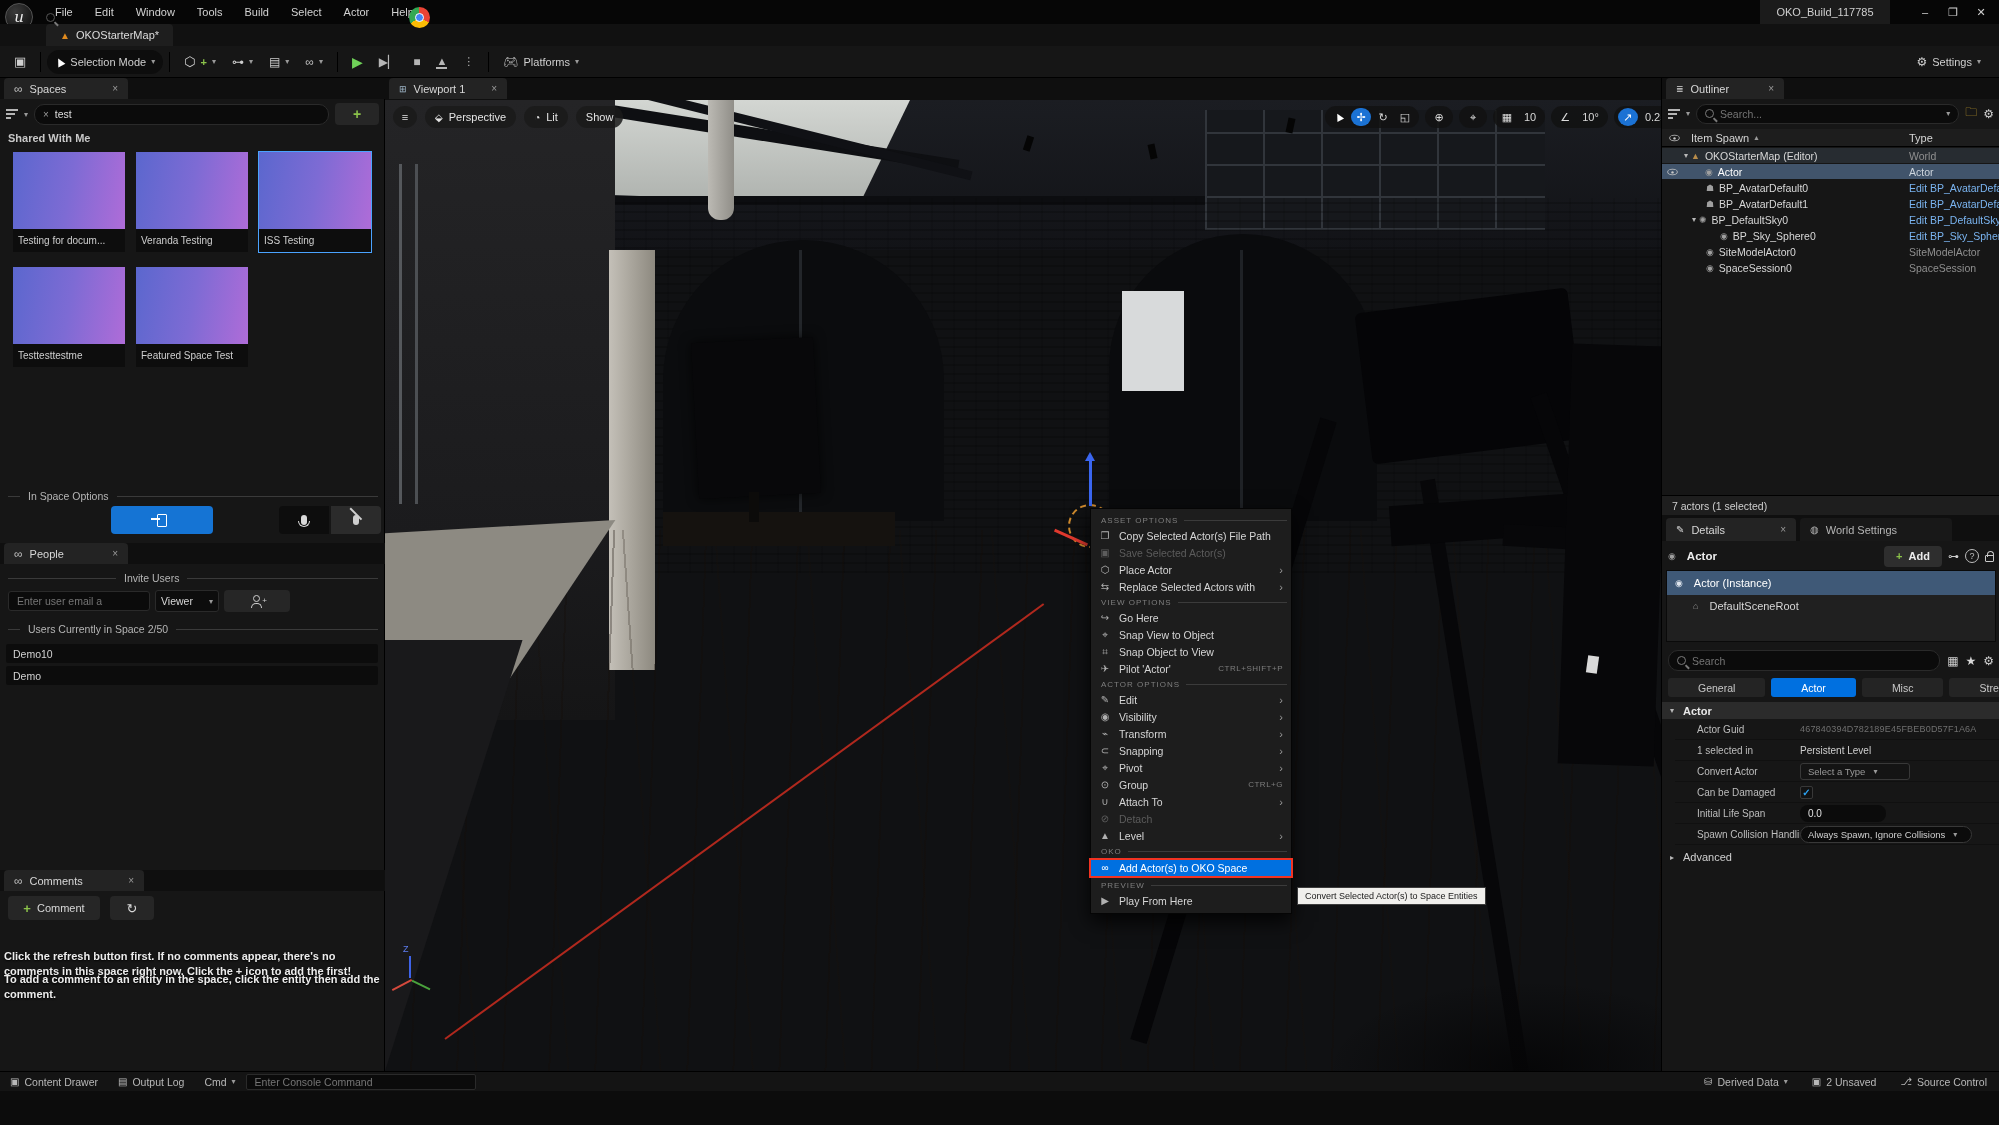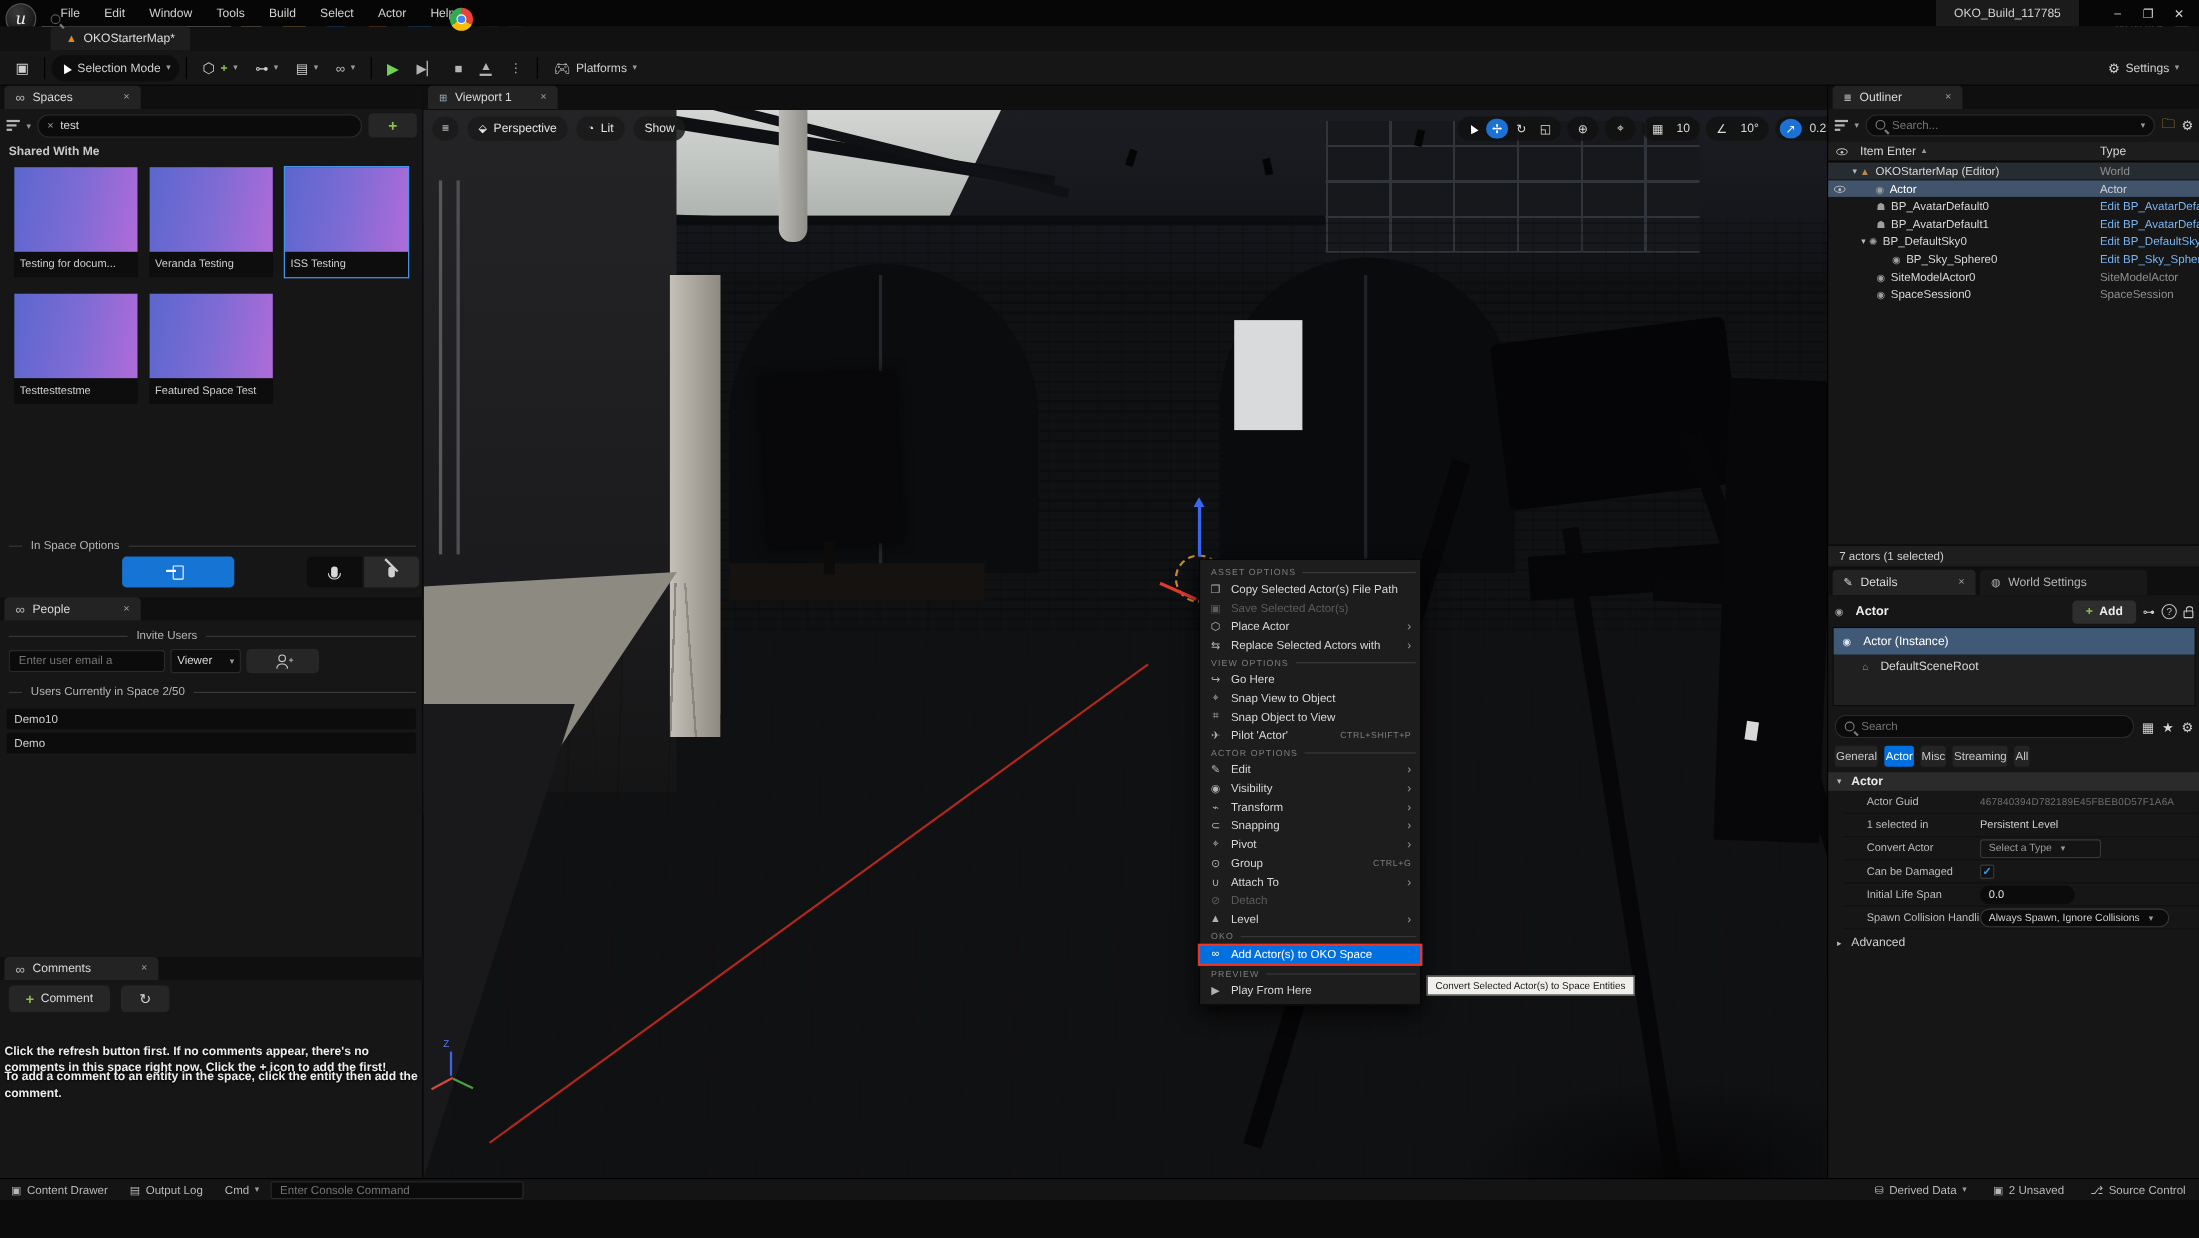--- a/index.html
+++ b/index.html
@@ -56,21 +56,21 @@
   .cm-item .sc { color:#7d7d7d; font-size:8px; padding-right:8px; letter-spacing:.5px; }
   .cm-item.dis, .cm-item.dis .ic { color:#5c5c5c; }
   .cm-item.hl { background:#0070e0; color:#fff; border:2px solid #f23322; height:20px; margin:0 -2px; }
   .cm-item.hl .ic { color:#fff; }
   
   .orow { position:absolute; left:0; width:338px; height:15px; display:flex; align-items:center; font-size:10.5px; color:#d8d8d8; }
   .orow .type { position:absolute; left:247px; width:91px; color:#8f8f8f; white-space:nowrap; overflow:hidden; }
   .orow .type.link { color:#7ab4f0; }
   .tree-ic { color:#9f9f9f; font-size:9px; margin-right:5px; }
   .exp { color:#b8b8b8; font-size:8px; margin-right:3px; }
-  .fpill { height:19px; border-radius:3px; background:#242424; color:#c8c8c8; display:flex; align-items:center; justify-content:center; padding:0 1px; font-size:10.5px; }
+  .fpill { height:19px; border-radius:3px; background:#242424; color:#c8c8c8; display:flex; align-items:center; justify-content:center; padding:0 30px; font-size:10.5px; }
   .fpill.on { background:#0070e0; color:#fff; }
   .prow { position:absolute; left:13px; width:338px; height:21px; display:flex; align-items:center; border-bottom:1px solid #101010; }
   .pname { width:125px; padding-left:22px; color:#bdbdbd; font-size:10px; white-space:nowrap; overflow:hidden; }
   .pval { color:#cfcfcf; font-size:10px; }
   .dd { background:#141414; border:1px solid #383838; border-radius:3px; height:17px; display:flex; align-items:center; gap:8px; padding:0 7px; color:#9a9a9a; font-size:9.5px; }
   .eye { width:13px; height:8px; border:1.2px solid #c9c9c9; border-radius:50%; position:relative; display:inline-block; }
   .eye::after { content:""; position:absolute; left:3.5px; top:1.5px; width:3px; height:3px; border-radius:50%; background:#c9c9c9; }
   .lockico { width:9px; height:7px; border:1.3px solid #c9c9c9; border-radius:1px; position:relative; display:inline-block; margin-top:4px; }
   .lockico::before { content:""; position:absolute; left:1px; top:-5px; width:5px; height:5px; border:1.3px solid #c9c9c9; border-bottom:none; border-radius:4px 4px 0 0; }
   
@@ -554,21 +554,21 @@
     <div class="pill-input grow">
       <span class="mag"></span>
       <input placeholder="Search..." style="">
       <span class="chv">▾</span>
     </div>
     <span style="font-size:12px; color:#c9a22e;">🗀︎</span>
     <span style="font-size:12px;">⚙</span>
   </div>
   <div class="abs r" style="left:0; top:51px; width:338px; height:18px; background:#1d1d1d; border-bottom:1px solid #000;">
     <span class="eye" style="margin-left:6px; transform:scale(.8);"></span>
-    <span style="margin-left:10px; color:#d5d5d5;">Item Enter</span>
+    <span style="margin-left:10px; color:#d5d5d5;">Item Spawn</span>
     <span style="margin-left:4px; font-size:7px; color:#9a9a9a;">▲</span>
     <span style="position:absolute; left:247px; color:#d5d5d5;">Type</span>
   </div>
   <div class="abs" style="left:0; top:70px; width:338px; height:200px;">
     <div class="orow" style="top:0; background:#272c31;">
       <span class="exp" style="margin-left:22px;">▾</span>
         <span class="tree-ic" style="color:#b78c4a;">▲</span>
       <span>OKOStarterMap (Editor)</span>
         <span class="type">World</span>
     </div>

